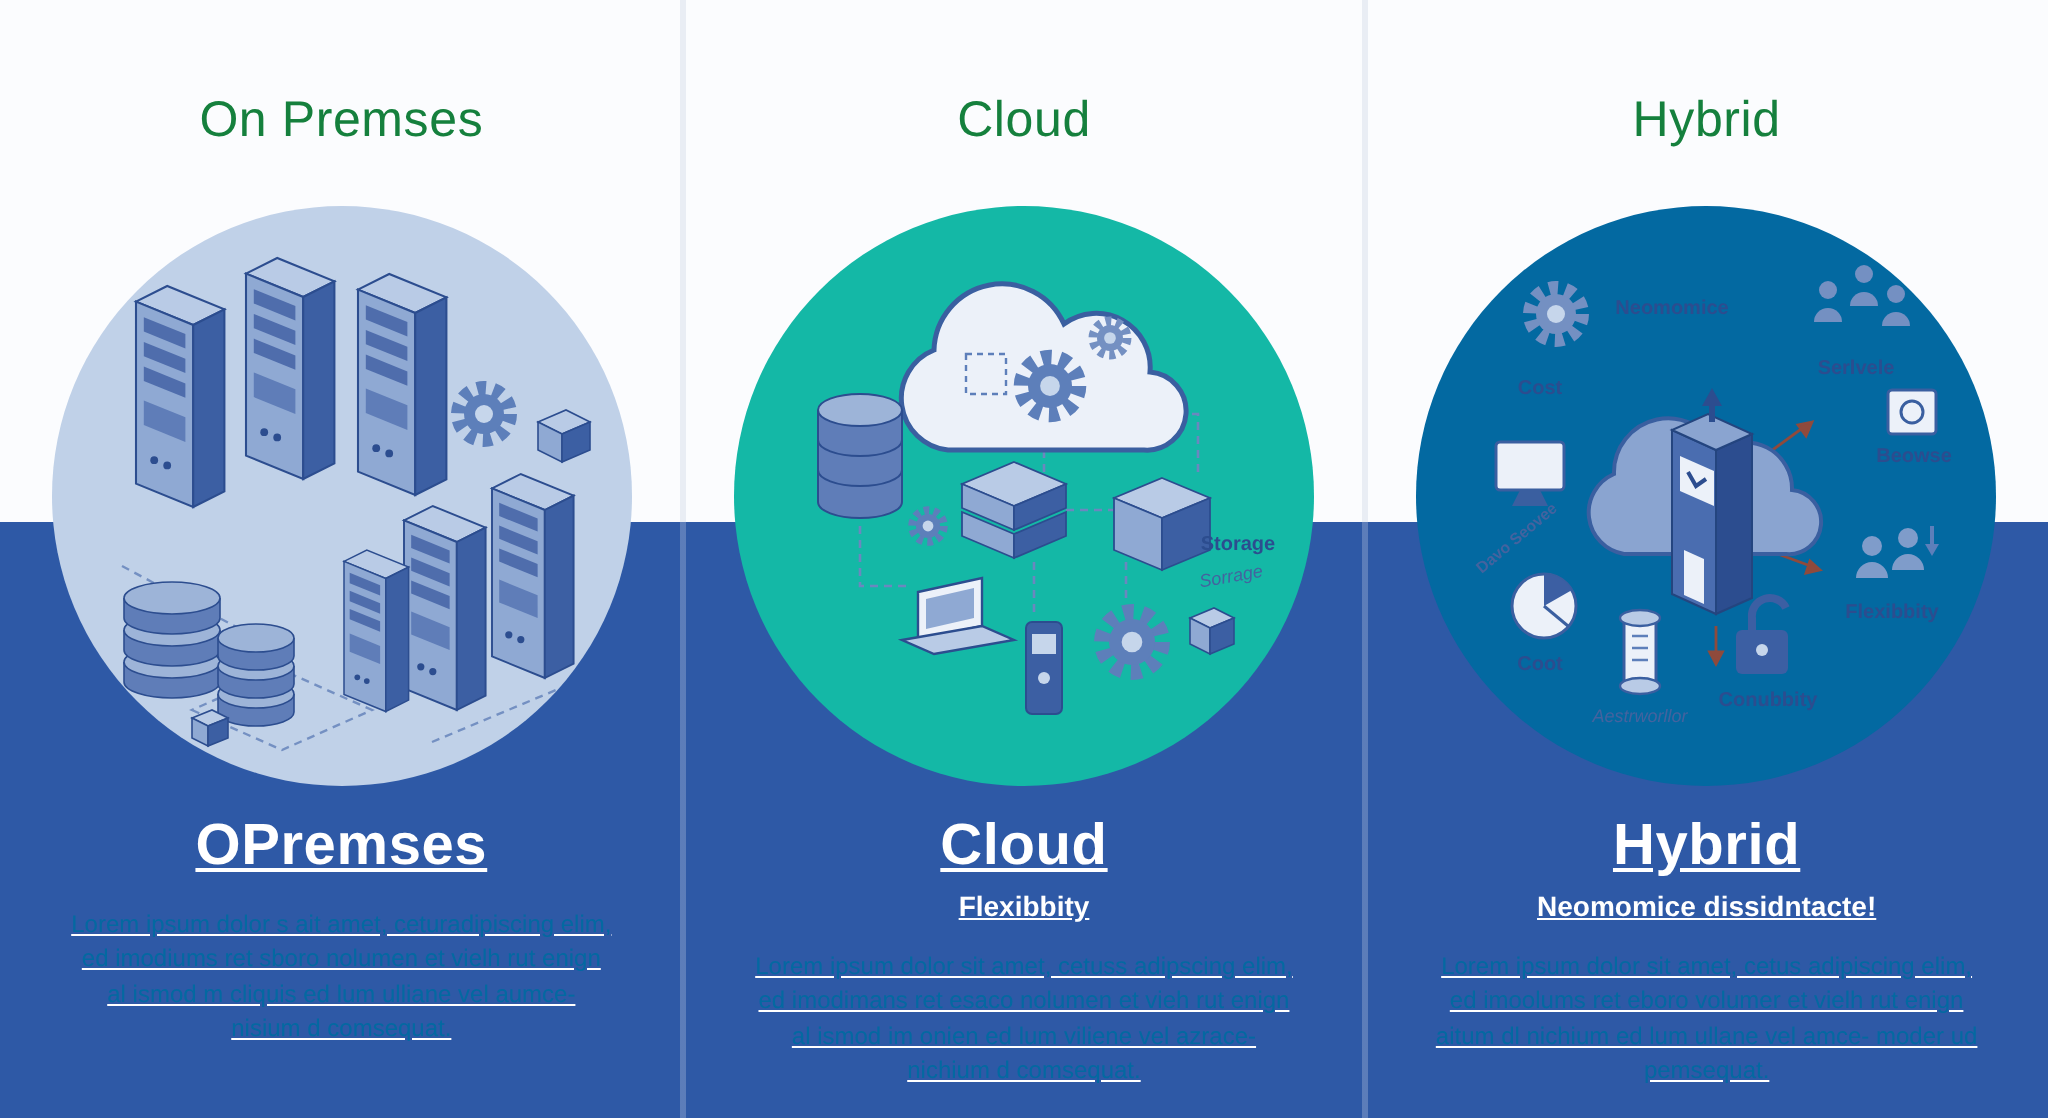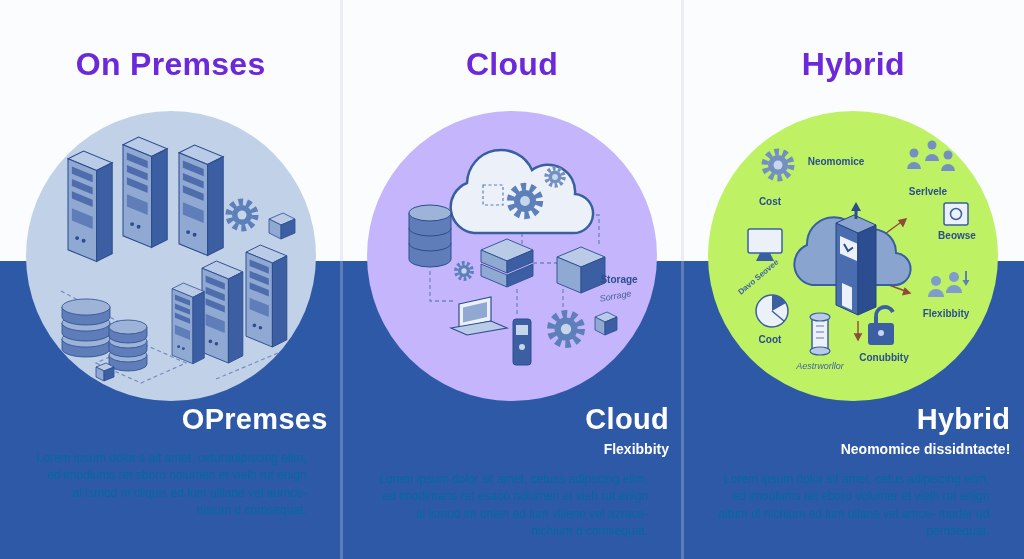--- a/index.html
+++ b/index.html
@@ -6,27 +6,27 @@
   html,body { width:1024px; height:559px; font-family:"Liberation Sans",sans-serif; }
   .canvas { position:relative; width:1024px; height:559px; background:#ffffff; overflow:hidden; }
   .top-band { position:absolute; top:0; left:0; width:100%; height:261px; background:#fbfcfe; }
   .bottom-band { position:absolute; top:261px; left:0; width:100%; height:298px; background:#2e59a6; }
   .divider { position:absolute; top:0; width:3px; height:559px;
              background:linear-gradient(to bottom,#e9edf4 0,#e9edf4 261px,rgba(255,255,255,0.22) 261px,rgba(255,255,255,0.22) 100%); }
   .divider.d1 { left:340px; }
   .divider.d2 { left:681px; }
   .columns { position:absolute; inset:0; display:flex; }
   .column { position:relative; flex:1; display:flex; flex-direction:column; align-items:center; }
-  .top-title { margin-top:46px; font-size:32px; font-weight:bold; color:#6d28d9; letter-spacing:0.3px; }
+  .top-title { margin-top:46px; font-size:25px; font-weight:normal; color:#15803d; letter-spacing:0.3px; }
   .circle { position:relative; width:290px; height:290px; border-radius:50%; margin-top:28px; overflow:hidden; }
   .circle.c1 { background:#c0d1e8; }
-  .circle.c2 { background:#c4b5fd; }
-  .circle.c3 { background:#bef264; }
+  .circle.c2 { background:#14b8a6; }
+  .circle.c3 { background:#0369a1; }
   .circle svg { display:block; width:290px; height:290px; }
-  .caption { margin-top:2px; text-align:right; color:#ffffff; width:92%; }
+  .caption { margin-top:14px; text-align:center; color:#ffffff; width:92%;text-decoration:underline; }
   .caption h3 { font-size:29px; font-weight:bold; letter-spacing:0.3px; }
   .caption .sub { font-size:14px; font-weight:bold; margin-top:5px; }
   .caption p { font-size:12px; line-height:1.45; color:#0369a1; margin:14px auto 0; max-width:272px; }
   text { font-family:"Liberation Sans",sans-serif; }
 </style>
 </head>
 <body>
 
 <svg width="0" height="0" style="position:absolute" aria-hidden="true">
   <defs>

